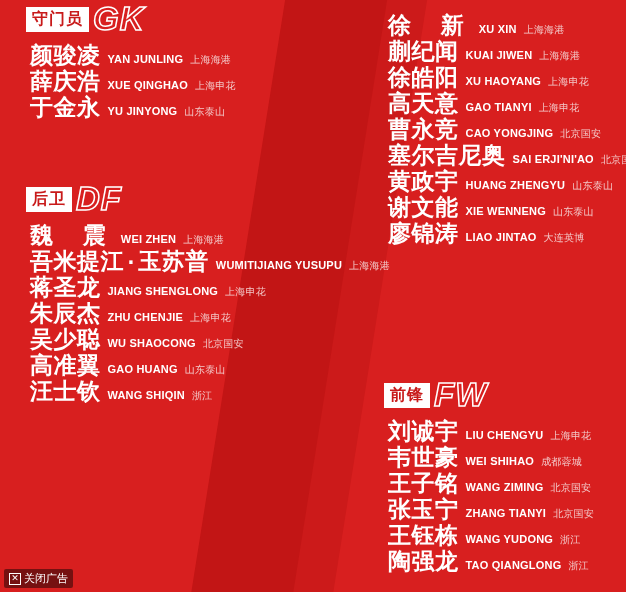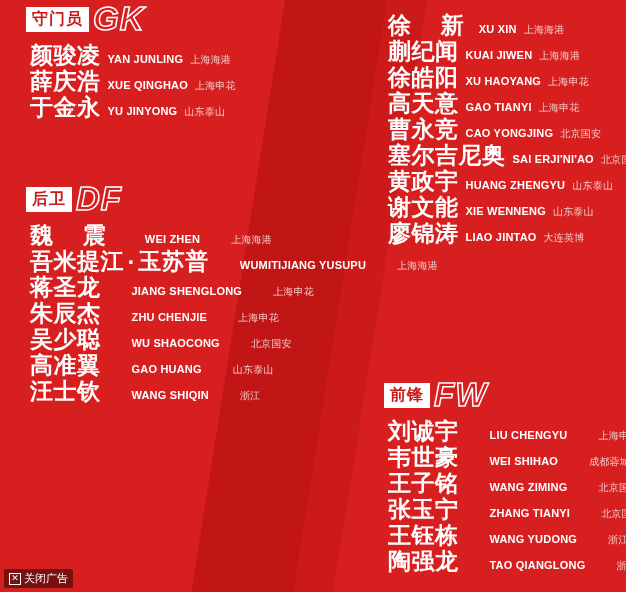--- a/index.html
+++ b/index.html
@@ -101,21 +101,21 @@
   }
 
   
   #gk-block   { position: absolute; left: 26px; top: 4px; }
   #df-block   { position: absolute; left: 26px; top: 184px; }
   #mf-block   { position: absolute; left: 384px; top: 4px; }
   #fw-block   { position: absolute; left: 384px; top: 380px; }
 
   .gk-rows, .df-rows, .mf-rows, .fw-rows { margin-top: 6px; }
   .gk-rows .player, .mf-rows .player { margin-left: 4px; }
-  .df-rows .player, .fw-rows .player { margin-left: 4px; gap: 24px; }
+  .df-rows .player, .fw-rows .player { margin-left: 4px; }
 
   
   .ad-close {
     position: absolute;
     left: 4px;
     bottom: 4px;
     z-index: 5;
     display: flex;
     align-items: center;
     background: rgba(0,0,0,0.45);

